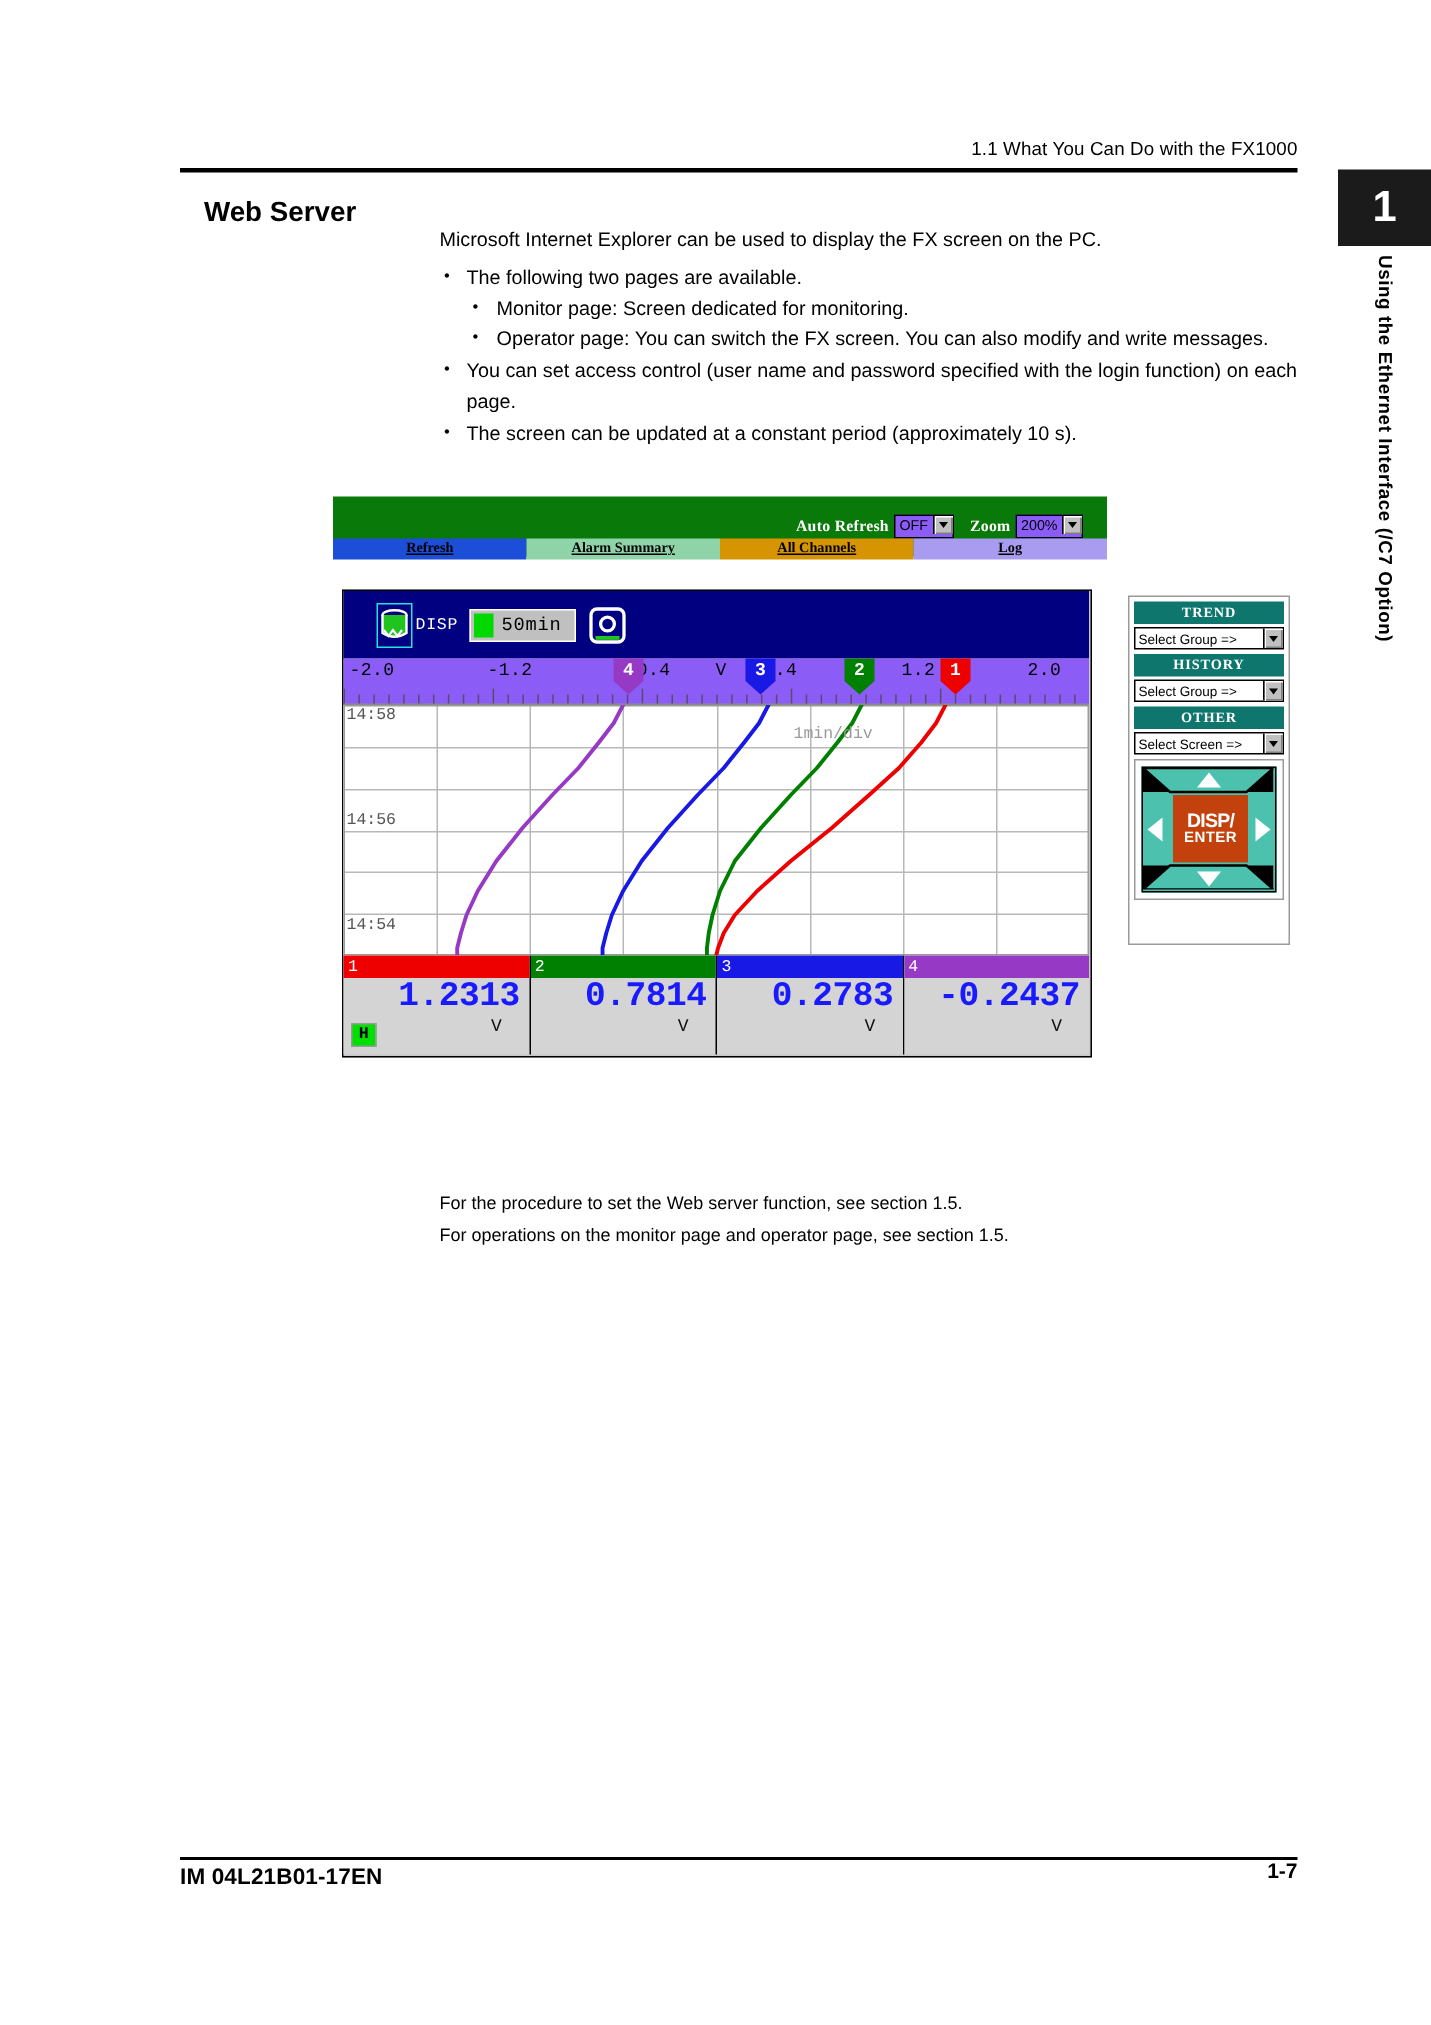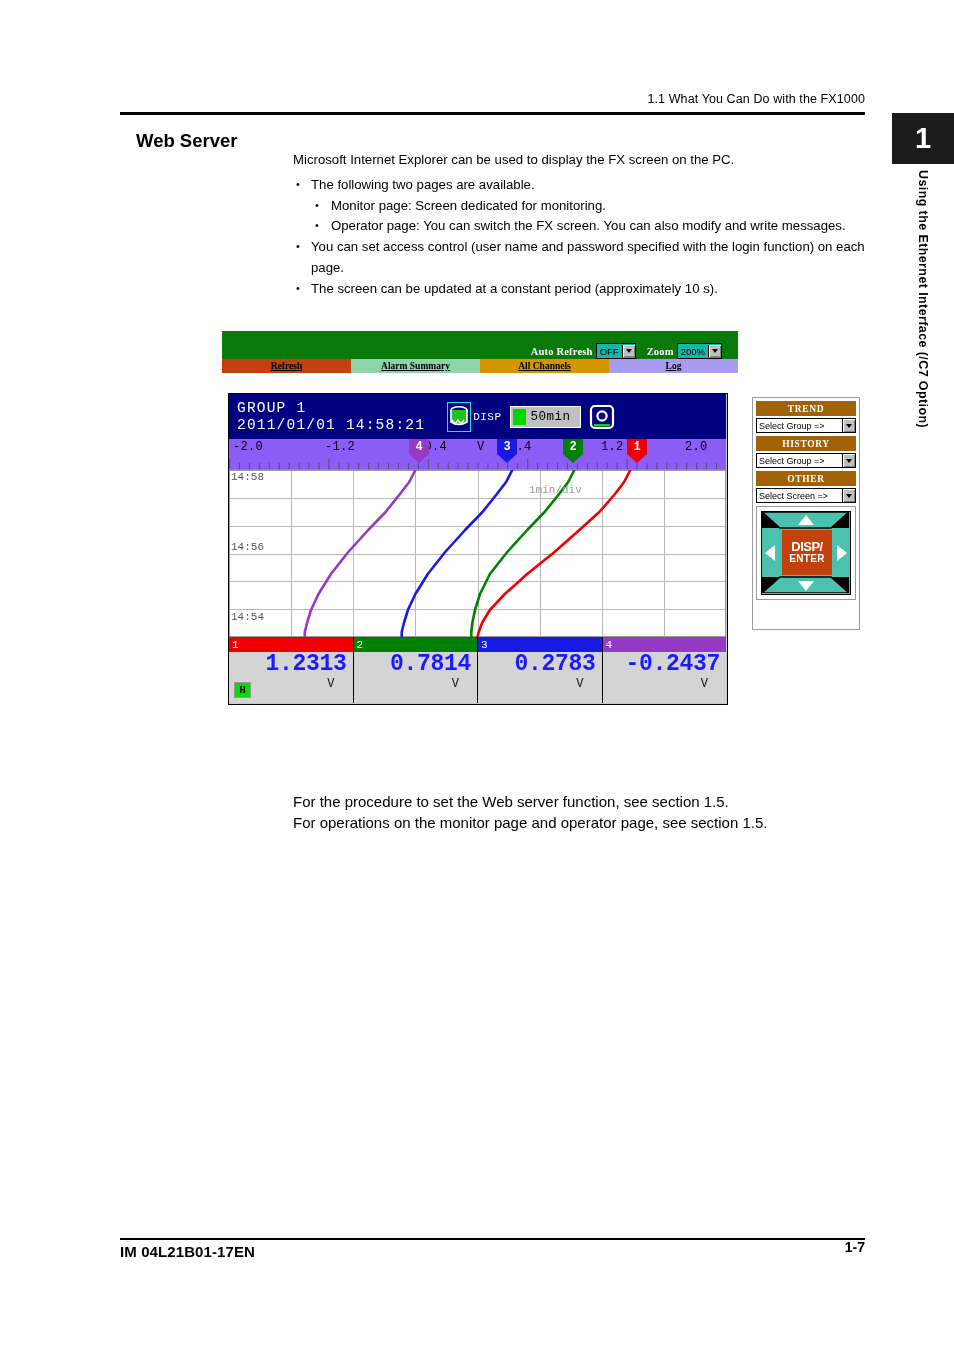--- a/index.html
+++ b/index.html
@@ -46,36 +46,36 @@
   #body-copy{position:absolute;left:293px;top:150px;width:580px;font-size:13.2px;line-height:20.8px;}
   #body-copy .lead{margin:0 0 4px 0;}
   #body-copy ul{list-style:none;margin:0;padding:0;}
   #body-copy li{position:relative;padding-left:18px;margin:0;}
   #body-copy li:before{content:"\2022";position:absolute;left:3px;top:-1px;font-size:11px;}
   #body-copy li ul{margin:0;padding:0;}
   #body-copy li ul li{padding-left:20px;}
   #body-copy li ul li:before{left:4px;}
 
   
-  #caption{position:absolute;left:293px;top:792px;width:580px;font-size:15px;line-height:20.8px;}
+  #caption{position:absolute;left:293px;top:792px;width:580px;font-size:12px;line-height:20.8px;}
 
   
   #ftr-rule{position:absolute;left:120px;top:1238px;width:745px;height:2.4px;background:#000;}
   #ftr-left{position:absolute;left:120px;top:1243px;font-size:15px;font-weight:bold;letter-spacing:.1px;}
   #ftr-right{position:absolute;left:120px;top:1239px;width:745px;text-align:right;font-size:14px;font-weight:bold;}
 
   
   #shot{position:absolute;left:222px;top:331px;width:516px;height:444px;}
 
   
   #tb{position:absolute;left:0;top:0;width:516px;height:40px;background:#097a09;
       display:flex;align-items:center;justify-content:flex-end;box-sizing:border-box;padding-right:5px;}
   #tb .lbl{color:#fff;font-family:"Liberation Serif",serif;font-weight:bold;font-size:10.5px;
            letter-spacing:.2px;margin-right:3px;}
-  #tb .sel{display:inline-flex;align-items:center;background:#14b8a6;border:1.5px solid #000;
+  #tb .sel{display:inline-flex;background:#8b5cf6;border:1.5px solid #000;
            height:14px;margin-right:11px;}
   #tb .sel .v{font-family:"Liberation Sans",sans-serif;font-size:9.5px;color:#000;
               padding:0 3px;white-space:nowrap;line-height:13px;}
   #tb .sel .arw{width:12px;height:12px;background:#c0c0c0;border-left:1px solid #000;
                 display:flex;align-items:center;justify-content:center;
                 box-shadow:inset 1px 1px 0 #fff,inset -1px -1px 0 #808080;}
   #tb .sel .arw i{width:0;height:0;border-left:3px solid transparent;border-right:3px solid transparent;
                   border-top:4px solid #000;display:block;}
 
   
@@ -130,21 +130,21 @@
              font-size:23px;font-weight:bold;color:#1a1aff;letter-spacing:-.3px;}
   #digi .unit{position:absolute;right:18px;top:40px;font-family:"Liberation Mono",monospace;
               font-size:12px;color:#111;}
   #hbadge{position:absolute;left:5px;bottom:5px;width:15px;height:14px;background:#00e000;
           border:1px solid #9a9a9a;color:#000;font-family:"Liberation Mono",monospace;
           font-size:11px;font-weight:bold;display:flex;align-items:center;justify-content:center;}
 
   
   #ctrl{position:absolute;left:530px;top:66px;width:108px;height:233px;
         border:1px solid #9a9a9a;background:#fff;box-sizing:border-box;padding:3px;}
-  #ctrl .hd{height:15px;background:#a16207;color:#fff;font-family:"Liberation Serif",serif;
+  #ctrl .hd{height:15px;background:#0f766e;color:#fff;font-family:"Liberation Serif",serif;
             font-weight:bold;font-size:9.5px;letter-spacing:.6px;
             display:flex;align-items:center;justify-content:center;margin-bottom:2px;}
   #ctrl .drop{height:15px;border:1px solid #000;background:#fff;display:flex;align-items:center;
               margin-bottom:3px;box-sizing:border-box;}
   #ctrl .drop .v{flex:1;font-family:"Liberation Sans",sans-serif;font-size:9px;padding-left:2px;
                  white-space:nowrap;color:#000;}
   #ctrl .drop .arw{width:12px;height:13px;background:#c0c0c0;border-left:1px solid #000;
                    display:flex;align-items:center;justify-content:center;
                    box-shadow:inset 1px 1px 0 #fff,inset -1px -1px 0 #808080;}
   #ctrl .drop .arw i{width:0;height:0;border-left:3px solid transparent;border-right:3px solid transparent;
@@ -203,39 +203,37 @@
       <span class="lbl">Zoom</span>
       <span class="sel">
         <span class="v">200%</span>
         <span class="arw">
             <i></i>
           </span>
       </span>
     </div>
 
     <div id="nav">
-      <div class="navi" style="background: #c2410c;">
+      <div class="navi" style="background: #1d4ed8;">
           <span>Refresh</span>
         </div>
       <div class="navi" style="background: rgb(143, 211, 168);">
           <span>Alarm Summary</span>
         </div>
       <div class="navi" style="background: rgb(214, 149, 0);">
           <span>All Channels</span>
         </div>
       <div class="navi" style="background: rgb(169, 156, 240);">
           <span>Log</span>
         </div>
     </div>
 
     <div id="fx">
 
       <div id="fx-top">
-        <div id="fx-ttl"><span>GROUP 1</span>
-<span>2011/01/01 14:58:21</span></div>
 
         <div id="drum">
           <svg width="24" height="30" viewBox="0 0 24 30">
             <rect x="0" y="0" width="24" height="30" fill="#000080" stroke="#29e0e0" stroke-width="2"></rect>
             <ellipse cx="12" cy="8" rx="8" ry="3.2" fill="none" stroke="#fff" stroke-width="1.6"></ellipse>
             <path d="M4 8 L4 20 Q12 25 20 20 L20 8" fill="#1fc41f" stroke="#fff" stroke-width="1.6"></path>
             <path d="M5 18 l3 4 l3 -4 l3 4 l3 -4" fill="none" stroke="#fff" stroke-width="1.4"></path>
           </svg>
         </div>
 

